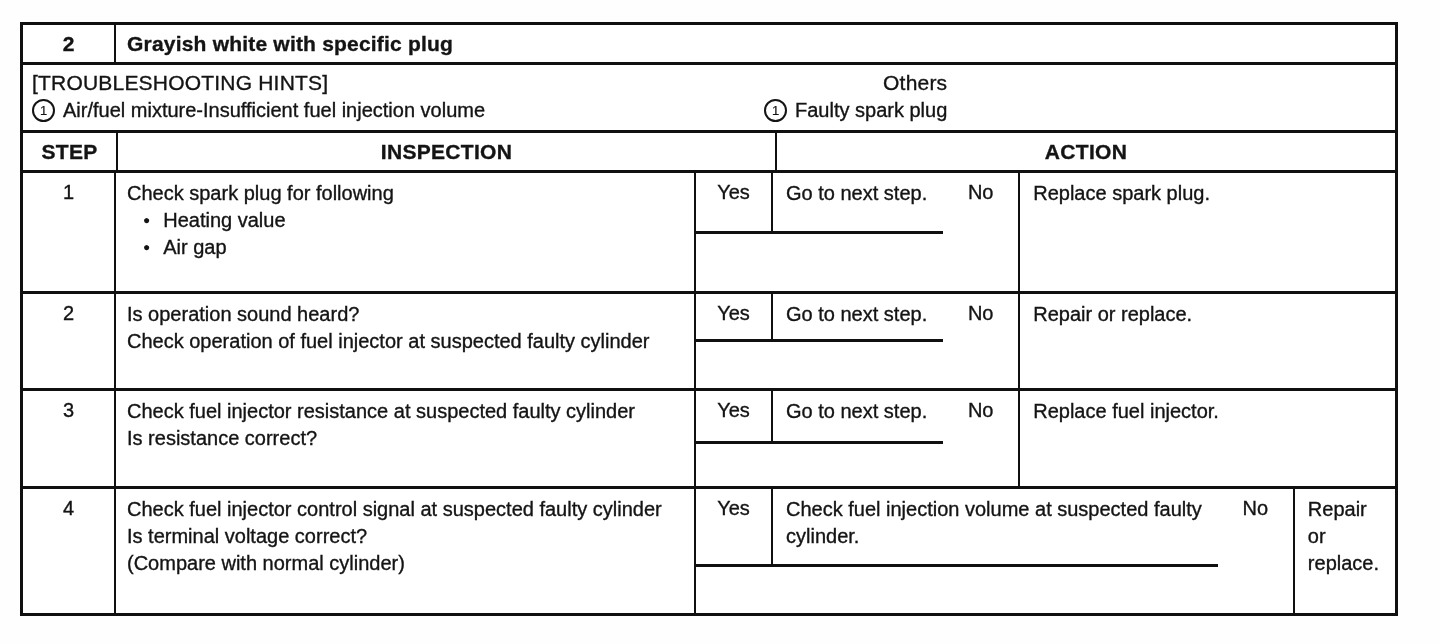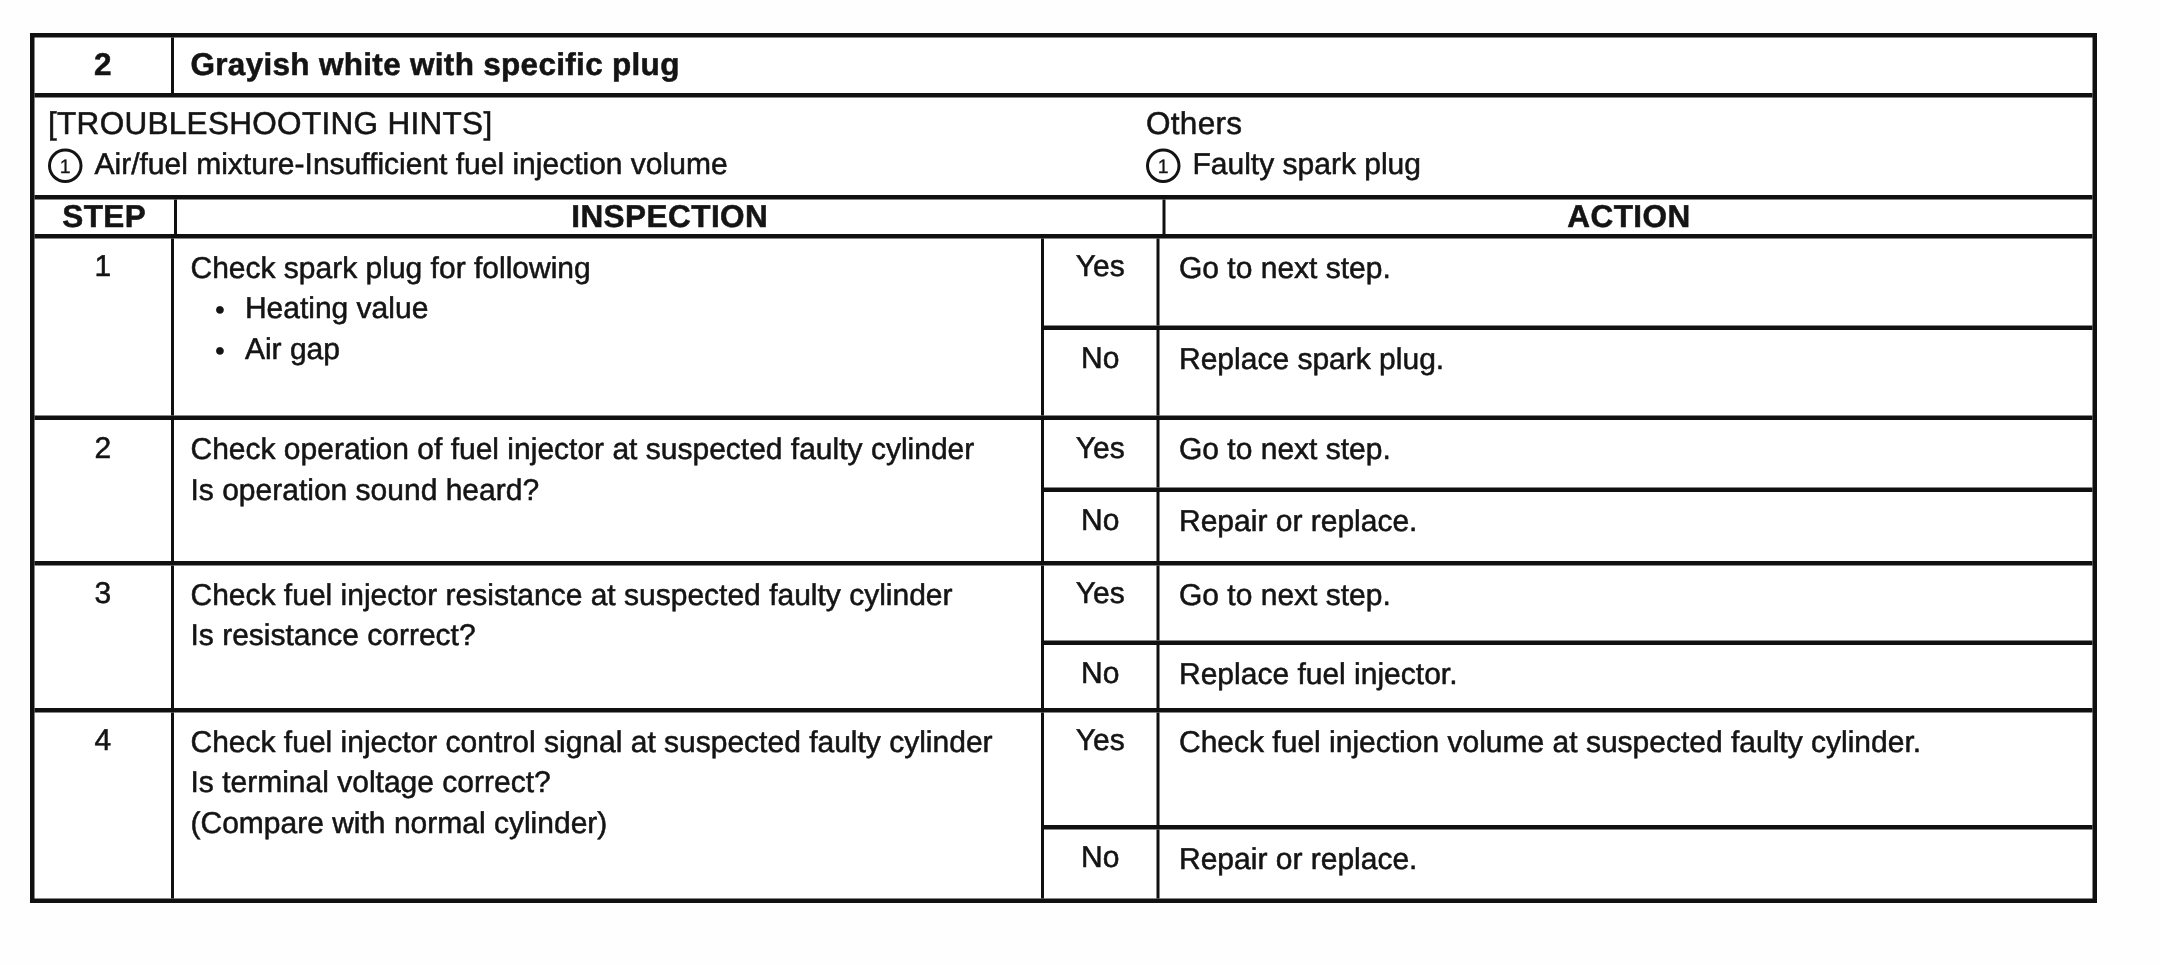--- a/index.html
+++ b/index.html
@@ -14,42 +14,42 @@
   }
   .cell{box-sizing:border-box;}
   
   .row-code{display:flex;height:40px;border-bottom:3px solid #101010;box-sizing:border-box;}
   .code-num{flex:0 0 93px;border-right:2px solid #101010;display:flex;align-items:center;justify-content:center;
     font-size:21px;font-weight:bold;}
   .code-desc{flex:1;display:flex;align-items:center;padding-left:11px;font-size:21px;font-weight:bold;letter-spacing:0.2px;}
   
   .row-hints{position:relative;height:68px;border-bottom:3px solid #101010;box-sizing:border-box;}
   .hints-left{position:absolute;left:9px;top:5px;}
-  .hints-right{position:absolute;left:741px;top:5px;}
+  .hints-right{position:absolute;left:741px;top:5px;text-align:right;}
   .hints-title{font-size:21px;font-weight:normal;line-height:26px;letter-spacing:0.2px;}
   .hint-item{display:flex;align-items:center;font-size:20px;line-height:29px;}
   .circ{
     display:inline-flex;flex:0 0 auto;width:19px;height:19px;margin-right:8px;
     border:2px solid #141414;border-radius:50%;align-items:center;justify-content:center;
     font-size:13px;line-height:1;-webkit-text-stroke:0.2px #141414;
   }
   
-  .row-header{display:flex;height:26px;border-bottom:3px solid #101010;box-sizing:border-box;
+  .row-header{display:flex;height:40px;border-bottom:3px solid #101010;box-sizing:border-box;
     font-size:21px;font-weight:bold;letter-spacing:0.3px;}
   .h-step{flex:0 0 93px;border-right:2px solid #101010;display:flex;align-items:center;justify-content:center;}
   .h-insp{flex:0 0 657px;border-right:2px solid #101010;display:flex;align-items:center;justify-content:center;}
   .h-action{flex:1;display:flex;align-items:center;justify-content:center;}
   
   .step-row{display:flex;border-bottom:3px solid #101010;box-sizing:border-box;}
   #steps-container .step-row:last-child{border-bottom:none;}
   .step-num{flex:0 0 93px;border-right:2px solid #101010;text-align:center;padding-top:8px;font-size:20px;}
   .insp{flex:0 0 580px;border-right:2px solid #101010;padding:7px 14px 0 11px;font-size:20px;line-height:27px;}
   .insp-line.bullet{display:flex;padding-left:16px;align-items:center;}
   .insp-line.bullet::before{content:"\25CF";font-size:12px;line-height:27px;margin-right:13px;-webkit-text-stroke:0;}
-  .branches{flex:1;display:flex;flex-direction:column;}
+  .branches{flex:1;display:flex;flex-direction:row;}
   .branch-row{display:flex;border-bottom:3px solid #101010;box-sizing:border-box;}
   .branches .branch-row:last-child{border-bottom:none;flex:1;}
   .answer{flex:0 0 77px;border-right:2px solid #101010;text-align:center;padding-top:8px;font-size:20px;}
   .action{flex:1;padding:7px 16px 0 13px;font-size:20px;line-height:27px;}
 </style>
 </head>
 <body>
 
 <div class="page" style="color: rgb(20, 20, 20);">
   <div class="doc-table">
@@ -101,22 +101,22 @@
             </div>
             <div class="branch-row">
               <div class="cell answer">No</div>
               <div class="cell action">Replace spark plug.</div>
             </div>
           </div>
         </div>
         <div class="step-row" style="height: 97px;">
           <div class="cell step-num">2</div>
           <div class="cell insp">
+            <div class="insp-line"><span>Is operation sound heard?</span></div>
             <div class="insp-line"><span>Check operation of fuel injector at suspected faulty cylinder</span></div>
-            <div class="insp-line"><span>Is operation sound heard?</span></div>
           </div>
           <div class="branches">
             <div class="branch-row" style="height: 48px;">
               <div class="cell answer">Yes</div>
               <div class="cell action">Go to next step.</div>
             </div>
             <div class="branch-row">
               <div class="cell answer">No</div>
               <div class="cell action">Repair or replace.</div>
             </div>

